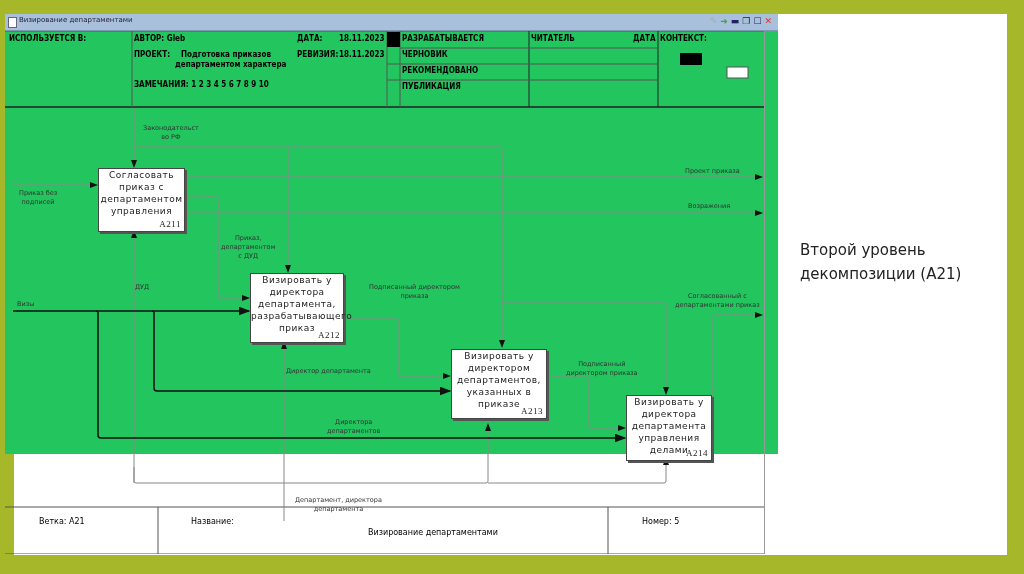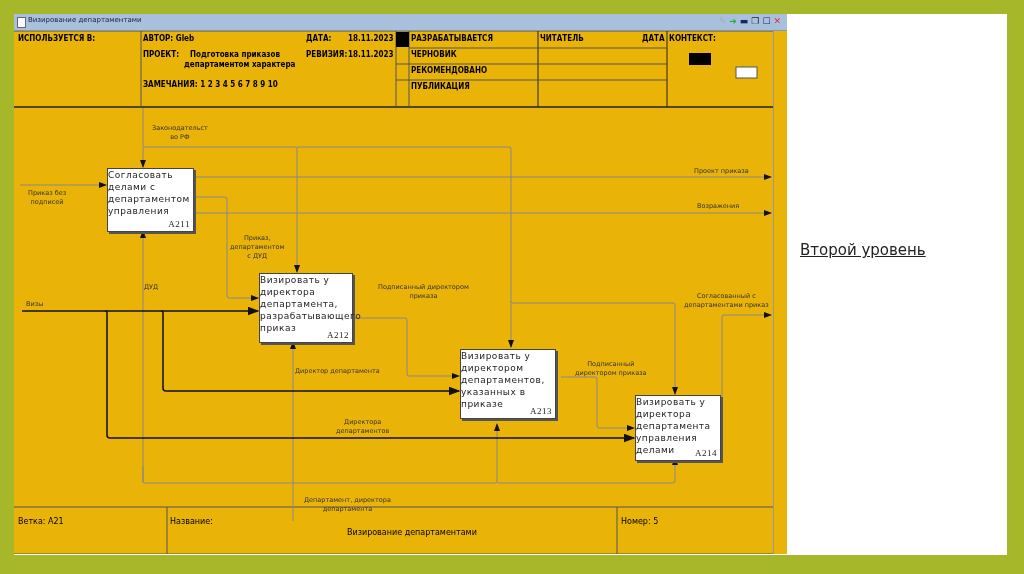--- a/index.html
+++ b/index.html
@@ -1,30 +1,30 @@
 <!DOCTYPE html>
 <html><head>
 <meta charset="utf-8">
 <style>
   html,body{margin:0;padding:0;}
   body{width:1024px;height:574px;background:#a6b82a;position:relative;overflow:hidden;font-family:"DejaVu Sans",sans-serif;}
   .slide{position:absolute;left:14px;top:14px;width:993px;height:541px;background:#ffffff;}
-  .win{position:absolute;left:14px;top:14px;width:773px;height:540px;background:#eab308;}
+  .win{position:absolute;left:5px;top:14px;width:773px;height:440px;background:#22c55e;}
   .titlebar{position:absolute;left:0;top:0;width:773px;height:16px;background:#a9c0dc;border-bottom:1px solid #7f96b4;}
   .titlebar .doc-icon{position:absolute;left:3px;top:3px;width:7px;height:9px;background:#fff;border:1px solid #667;}
   .titlebar .title{position:absolute;left:14px;top:2px;font-size:7px;color:#223;}
   .tb-icons{position:absolute;right:6px;top:2px;display:flex;gap:3px;align-items:center;}
   .tb-icons span{display:inline-block;font-size:9px;line-height:11px;}
   .frame{position:absolute;left:0;top:17px;width:759px;height:523px;border-right:1px solid #999;}
   .hdr{position:absolute;font-size:8px;color:#000;font-family:"DejaVu Sans Condensed","DejaVu Sans",sans-serif;font-weight:bold;}
-  .box{position:absolute;background:#ffffff;border:1px solid #444;box-shadow:2px 2px 0 #555;font-size:9px;text-align:left;color:#222;letter-spacing:0.5px;line-height:12px;}
+  .box{position:absolute;background:#ffffff;border:1px solid #444;box-shadow:2px 2px 0 #555;font-size:9px;text-align:center;color:#222;letter-spacing:0.5px;line-height:12px;}
   .box .num{position:absolute;right:3px;bottom:1px;font-size:9px;font-family:Liberation Serif, serif;}
   .lbl{position:absolute;font-size:6.5px;color:#333;line-height:9px;white-space:nowrap;text-align:center;}
-  .right-text{position:absolute;left:800px;top:238px;font-size:15px;color:#222;line-height:24px;font-family:"DejaVu Sans",sans-serif;text-decoration:underline;}
-  .foot{position:absolute;font-size:8px;color:#000;}
+  .right-text{position:absolute;left:800px;top:238px;font-size:15px;color:#222;line-height:24px;font-family:"DejaVu Sans",sans-serif;}
+  .foot{position:absolute;font-size:8px;color:#000;margin-left:30px;}
 </style>
 </head>
 <body>
 
 <div class="slide"></div>
 
 <div class="win">
   <div class="titlebar">
     <span class="doc-icon"></span>
     <span class="title">Визирование департаментами</span>
@@ -114,21 +114,21 @@
       <g fill="none" stroke="#111" stroke-width="1.5">
 
         <line x1="8" y1="280" x2="244" y2="280" marker-end="url(#ah)"></line>
         <path d="M147,280 Q149,280 149,282 V357 Q149,360 152,360 H445" marker-end="url(#ah)"></path>
         <path d="M91,280 Q93,280 93,282 V404 Q93,407 96,407 H620" marker-end="url(#ah)"></path>
       </g>
     </svg>
 
     <div class="box" style="left:93px;top:137px;width:85px;height:62px">
       <div>Согласовать</div>
-      <div>делами с</div>
+      <div>приказ с</div>
       <div>департаментом</div>
       <div>управления</div>
       <span class="num">A211</span>
     </div>
     <div class="box" style="left:245px;top:242px;width:92px;height:68px">
       <div>Визировать у</div>
       <div>директора</div>
       <div>департамента,</div>
       <div>разрабатывающего</div>
       <div>приказ</div>
@@ -202,13 +202,14 @@
 
     <span class="foot" style="left:4px;top:486px">Ветка: A21</span>
     <span class="foot" style="left:156px;top:486px">Название:</span>
     <span class="foot" style="left:333px;top:497px">Визирование департаментами</span>
     <span class="foot" style="left:607px;top:486px">Номер: 5</span>
   </div>
 </div>
 
 <div class="right-text">
   <div>Второй уровень</div>
+  <div>декомпозиции (А21)</div>
 </div>
 
 </body></html>

